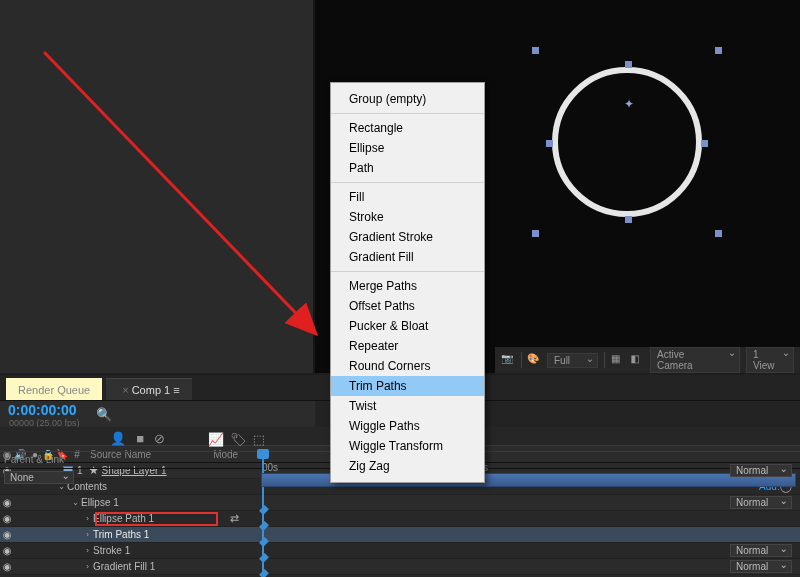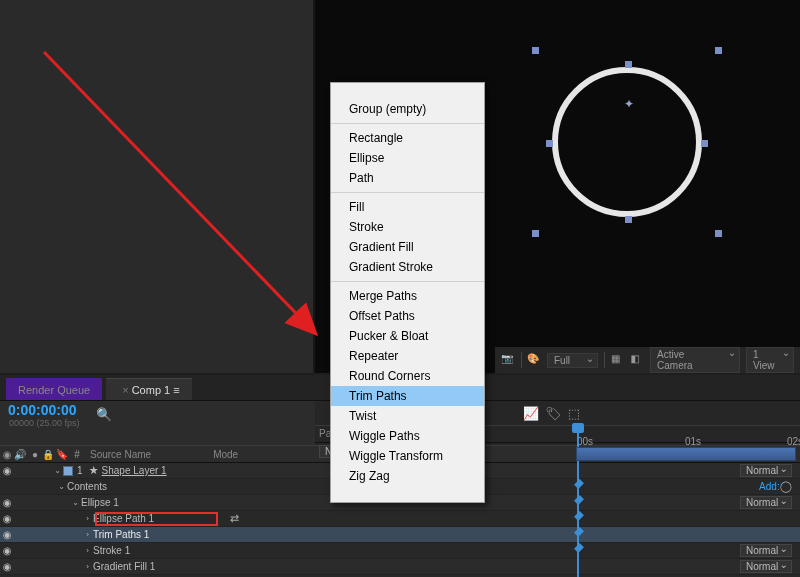--- a/index.html
+++ b/index.html
@@ -11,52 +11,52 @@
 .ring { position:absolute; inset:0; border: 6px solid #e6e6e6; border-radius: 50%; }
 .handle { position: absolute; width: 7px; height: 7px; background: #7b8fc9; }
 .h-t { left: 73px; top: -6px;} .h-b{left:73px; bottom:-6px;} .h-l{left:-6px; top:73px;} .h-r{right:-6px; top:73px;}
 .h-tl{left:-20px; top:-20px;} .h-tr{right:-20px; top:-20px;} .h-bl{left:-20px; bottom:-20px;} .h-br{right:-20px; bottom:-20px;}
 .anchor { position:absolute; left:72px; top:30px; color:#96a3cc; font-size:12px;}
 .preview-toolbar { position: absolute; bottom: 0; left: 180px; right: 0; height: 26px; background: #262626; display:flex; align-items:center; gap:6px; padding:0 6px; color:#999; font-size:10px;}
 .pt-sep{ width:1px; height:16px; background:#444;}
 .pt-ico{ width:14px; height:14px; display:inline-block;}
 .pt-dd { background:#2f2f2f; border:1px solid #3a3a3a; padding:1px 27px 1px 6px; font-size:10px; position:relative;}
 .pt-dd::after{content:"⌄"; position:absolute; right:3px; top:-1px;}
-.context-menu { position: absolute; left: 330px; top: 82px; width: 155px; background: #f0f0f0; border: 1px solid #a0a0a0; box-shadow: 3px 3px 6px rgba(0,0,0,0.5); color: #000; z-index: 100; padding:16px 0;}
+.context-menu { position: absolute; left: 330px; top: 82px; width: 155px; background: #f0f0f0; border: 1px solid #a0a0a0; box-shadow: 3px 3px 6px rgba(0,0,0,0.5); color: #000; z-index: 100; padding:6px 0;}
 .menu-item { padding: 3px 18px; font-size: 12px; cursor: default; }
 .menu-item.highlight { background: #91c9f7; }
 .menu-sep { height:1px; background:#d0d0d0; margin:4px 0;}
 .highlight-box { border: 2px solid #e03030; position:absolute; pointer-events:none;}
 .hb1 { left: 333px; top: 362px; width: 95px; height: 17px; }
 .hb2 { left: 95px; top: 512px; width: 123px; height: 14px; }
 .lower { position:absolute; left:0; top:375px; right:0; bottom:0; background:#232323;}
 .tabs-row { height: 26px; display:flex; align-items:flex-end; border-bottom:1px solid #111; padding-left:6px; gap:4px;}
-.tab { padding: 5px 12px 4px; background:#4c1d95; color:#888; font-size:11px; border-top:1px solid transparent;}
+.tab { padding: 5px 12px 4px; background:#fef9c3; color:#888; font-size:11px; border-top:1px solid transparent;}
 .tab.active { background:#313131; color:#ddd; border-top:1px solid #444; }
 .tab-close{ margin-left:4px; color:#777;}
-.timeline-head { height: 44px; display:flex;}
+.timeline-head { height: 44px; display:flex;flex-direction:column;}
 .tl-left { width:315px; background:#2c2c2c; display:flex; flex-direction:column;}
 .tl-right { flex:1; background:#262626; position:relative;}
 .timecode-row{ display:flex; align-items:center; height:26px;}
 .timecode { color:#2da6ff; font-size:14px; font-weight:600; padding:2px 8px;}
 .timecode-sub{ color:#666; font-size:9px; margin-top:-2px; padding-left:9px;}
 .search-ico { color:#888; margin-left:12px; font-size:13px;}
 .col-head-row{ height:18px; background:#2c2c2c; display:flex; align-items:center; border-top:1px solid #3a3a3a; border-bottom:1px solid #111;}
 .mini-ico{ width:14px; display:inline-flex; justify-content:center; color:#999; font-size:10px;}
 .col-label{ font-size:10px; color:#888; padding-left:6px;}
 .layer-rows{ }
 .layer-row{ height:16px; display:flex; align-items:center; background:#2b2b2b; border-bottom:1px solid #222;}
 .layer-row.alt{ background:#282828;}
 .indent{ display:inline-block;}
 .twirl{ color:#aaa; width:11px; text-align:center; font-size:8px;}
 .eye{ width:14px; text-align:center; color:#bbb; font-size:10px;}
 .layer-badge{ width:10px;height:10px; background:#7fa9d8; margin-right:4px; border:1px solid #4d6987;}
 .layer-name{ color:#bbb; font-size:10px;}
 .star-ico{ color:#bbb; margin-right:3px;}
-.mode-dd{ background:#333; border:1px solid #444; font-size:10px; color:#bbb; padding:0 14px 0 5px; margin-left:auto; margin-right:8px; position:relative; width:52px;}
+.mode-dd{ background:#333; border:1px solid #444; font-size:10px; color:#bbb; padding:0 14px 0 5px; margin-left:auto; margin-right:8px; position:relative; width:62px;}
 .mode-dd::after{content:"⌄"; position:absolute; right:3px; top:-2px;}
 .add-link{ color:#2da6ff; font-size:10px; margin-left:auto; margin-right:0;}
 .tl-icons{ position:absolute; top:5px; left:208px; display:flex; gap:6px; color:#999;}
 .tl-icons span{ font-size:13px;}
 .tl-icons2{ position:absolute; top:4px; left:110px; display:flex; gap:10px; color:#999; font-size:13px;}
 .ruler{ position:absolute; top:24px; left:0; right:0; height:18px; border-top:1px solid #3a3a3a; border-bottom:1px solid #111; display:flex; color:#999; font-size:10px;}
 .ruler .mk{ position:absolute; top:10px; }
 .cti{ position:absolute; left:262px; top:22px; width:2px; height:170px; background:#3b8fd6;}
 .cti::before{ content:""; position:absolute; left:-5px; top:0; width:12px; height:10px; background:#3b8fd6; border-radius:2px;}
 .track{ position:absolute; left:261px; right:4px; top:46px; height:14px; background:linear-gradient(#4a74b3,#3a5a8c); border:1px solid #2b466e;}
@@ -111,22 +111,22 @@
 
 <div class="context-menu">
   <div class="menu-item">Group (empty)</div>
   <div class="menu-sep"></div>
   <div class="menu-item">Rectangle</div>
   <div class="menu-item">Ellipse</div>
   <div class="menu-item">Path</div>
   <div class="menu-sep"></div>
   <div class="menu-item">Fill</div>
   <div class="menu-item">Stroke</div>
+  <div class="menu-item">Gradient Stroke</div>
   <div class="menu-item">Gradient Fill</div>
-  <div class="menu-item">Gradient Stroke</div>
   <div class="menu-sep"></div>
   <div class="menu-item">Merge Paths</div>
   <div class="menu-item">Offset Paths</div>
   <div class="menu-item">Pucker &amp; Bloat</div>
   <div class="menu-item">Repeater</div>
   <div class="menu-item">Round Corners</div>
   <div class="menu-item highlight">Trim Paths</div>
   <div class="menu-item">Twist</div>
   <div class="menu-item">Wiggle Paths</div>
   <div class="menu-item">Wiggle Transform</div>

